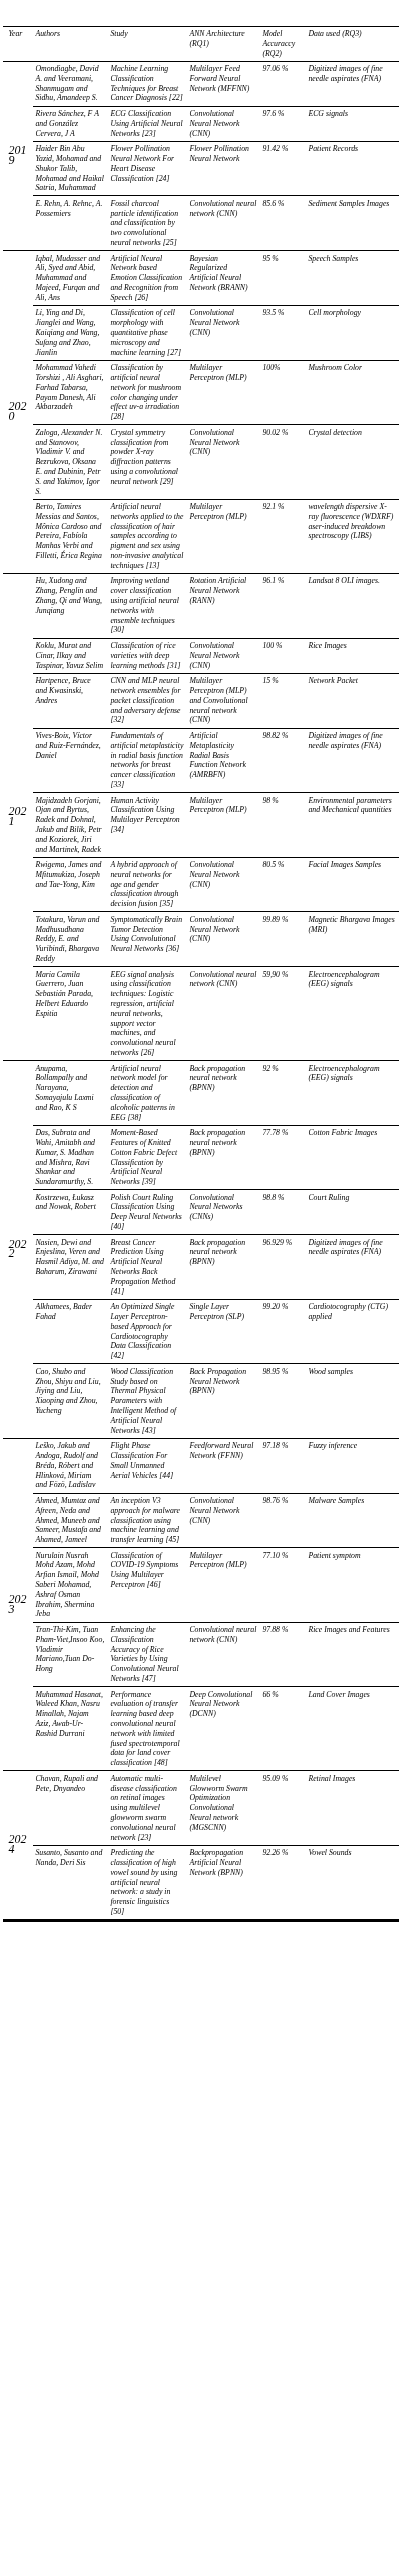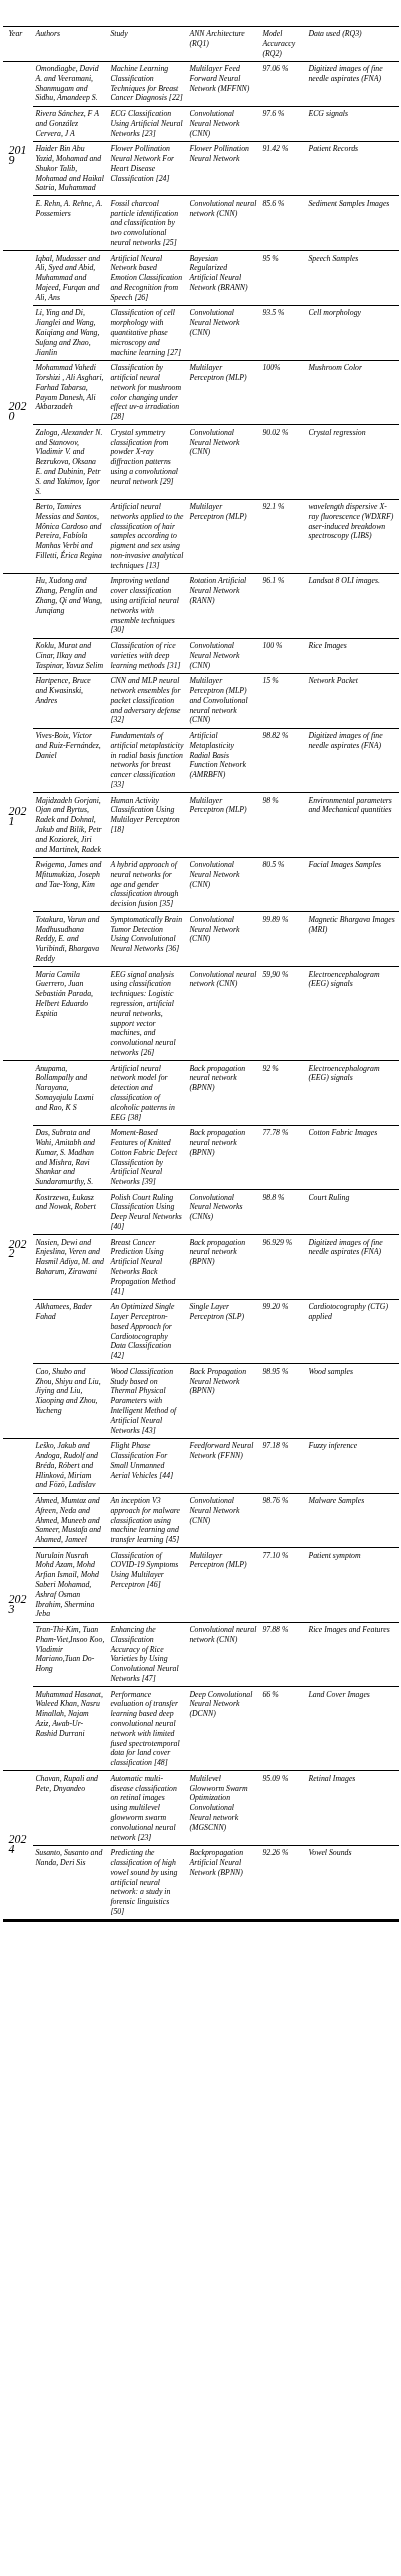--- a/index.html
+++ b/index.html
@@ -136,21 +136,21 @@
           <td class="col-study">Classification by artificial neural network for mushroom color changing under effect uv-a irradiation [28]</td>
           <td class="col-ann">Multilayer Perceptron (MLP)</td>
           <td class="col-acc">100%</td>
           <td class="col-data">Mushroom Color</td>
         </tr>
         <tr class="group-rest">
           <td class="col-authors">Zaloga, Alexander N. and Stanovov, Vladimir V. and Bezrukova, Oksana E. and Dubinin, Petr S. and Yakimov, Igor S.</td>
           <td class="col-study">Crystal symmetry classification from powder X-ray diffraction patterns using a convolutional neural network [29]</td>
           <td class="col-ann">Convolutional Neural Network (CNN)</td>
           <td class="col-acc">90.02 %</td>
-          <td class="col-data">Crystal regression</td>
+          <td class="col-data">Crystal detection</td>
         </tr>
         <tr class="group-rest">
           <td class="col-authors">Berto, Tamires Messias and Santos, Mônica Cardoso and Pereira, Fabíola Manhas Verbi and Filletti, Érica Regina</td>
           <td class="col-study">Artificial neural networks applied to the classification of hair samples according to pigment and sex using non-invasive analytical techniques [13]</td>
           <td class="col-ann">Multilayer Perceptron (MLP)</td>
           <td class="col-acc">92.1 %</td>
           <td class="col-data">wavelength dispersive X-ray fluorescence (WDXRF) aser-induced breakdown spectroscopy (LIBS)</td>
         </tr>
       </tbody>
       <tbody class="year-group">
@@ -178,21 +178,21 @@
         </tr>
         <tr class="group-rest">
           <td class="col-authors">Vives-Boix, Víctor and Ruiz-Fernández, Daniel</td>
           <td class="col-study">Fundamentals of artificial metaplasticity in radial basis function networks for breast cancer classification [33]</td>
           <td class="col-ann">Artificial Metaplasticity Radial Basis Function Network (AMRBFN)</td>
           <td class="col-acc">98.82 %</td>
           <td class="col-data">Digitized images of fine needle aspirates (FNA)</td>
         </tr>
         <tr class="group-rest">
           <td class="col-authors">Majidzadeh Gorjani, Ojan and Byrtus, Radek and Dohnal, Jakub and Bilik, Petr and Koziorek, Jiri and Martinek, Radek</td>
-          <td class="col-study">Human Activity Classification Using Multilayer Perceptron [18]</td>
+          <td class="col-study">Human Activity Classification Using Multilayer Perceptron [34]</td>
           <td class="col-ann">Multilayer Perceptron (MLP)</td>
           <td class="col-acc">98 %</td>
           <td class="col-data">Environmental parameters and Mechanical quantities</td>
         </tr>
         <tr class="group-rest">
           <td class="col-authors">Rwigema, James and Mfitumukiza, Joseph and Tae-Yong, Kim</td>
           <td class="col-study">A hybrid approach of neural networks for age and gender classification through decision fusion [35]</td>
           <td class="col-ann">Convolutional Neural Network (CNN)</td>
           <td class="col-acc">80.5 %</td>
           <td class="col-data">Facial Images Samples</td>

